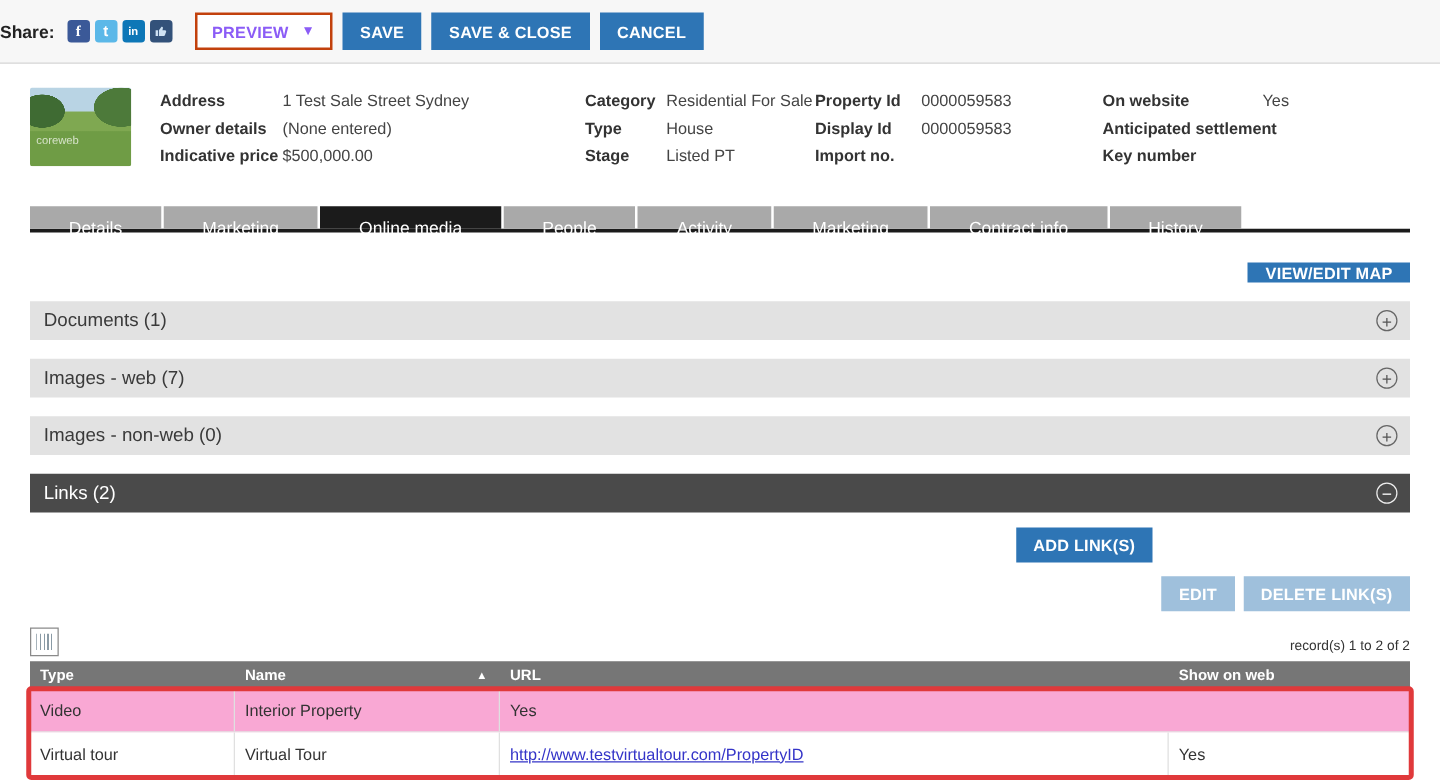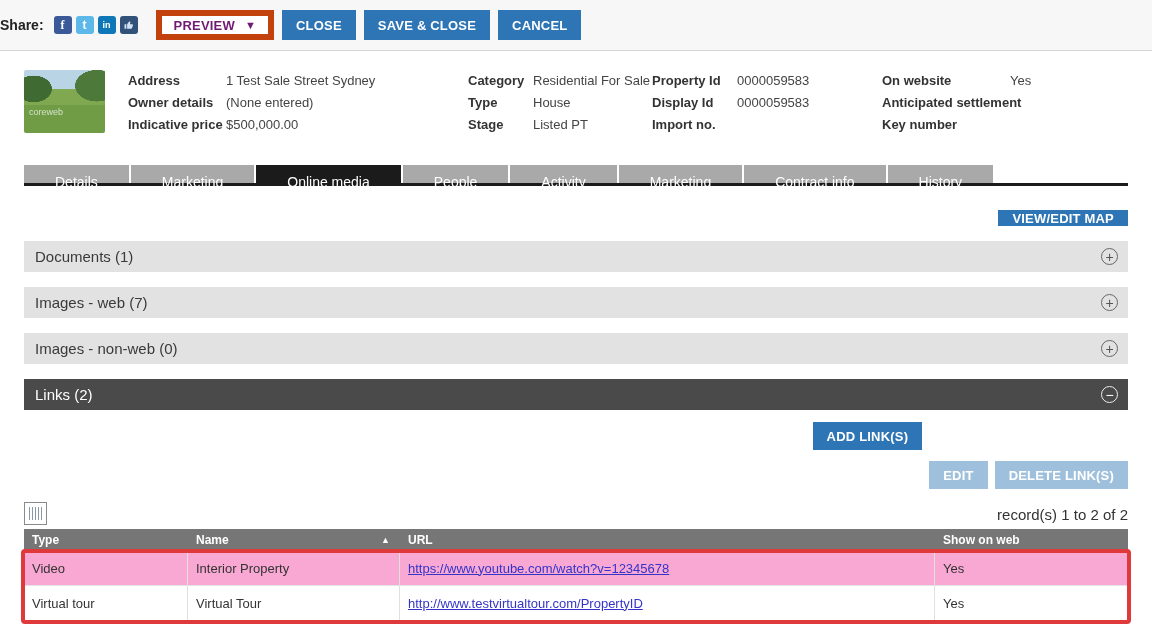--- a/index.html
+++ b/index.html
@@ -13,21 +13,21 @@
   .social-row { display:flex; gap:4px; margin-right:10px; }
   .social { width:18px; height:18px; border-radius:3px; display:flex; align-items:center;
     justify-content:center; color:#fff; font-size:12px; font-weight:bold; cursor:pointer; }
   .fb { background:#3b5998; font-family:"Liberation Serif",serif; }
   .tw { background:#5bb8e8; }
   .li { background:#0d77b7; font-size:9px; }
   .th { background:#33527a; }
   .btn { height:30px; display:inline-flex; align-items:center; justify-content:center;
     font-size:13px; font-weight:bold; letter-spacing:.2px; cursor:pointer; border:none; }
   .btn-blue { background:#2e75b5; color:#fff; padding:0 14px; }
-  .btn-outline { background:#fff; color:#701a75; border:6px solid #c2410c; padding:0 12px; gap:10px; }
+  .btn-outline { background:#fff; color:#8b5cf6; border:2px solid #c2410c; padding:0 12px; gap:10px; }
   .btn-disabled { background:#9fc0dc; color:#fff; padding:0 14px; cursor:default;margin-top:39px; }
 
   
   .prop-header { display:flex; padding:19px 24px 0 24px; }
   .thumb { width:81px; height:63px; border-radius:2px; position:relative; overflow:hidden;
     background:
       radial-gradient(ellipse 30px 22px at 12% 30%, #3f6b33 0 60%, transparent 61%),
       radial-gradient(ellipse 36px 26px at 90% 25%, #4d7a3a 0 60%, transparent 61%),
       linear-gradient(180deg,#b9d4e4 0 30%, #7fa851 31% 55%, #6f9c45 56% 100%); }
   .thumb .wm { position:absolute; left:5px; bottom:16px; color:#e8efe0; font-size:9px; opacity:.85; }
@@ -62,21 +62,21 @@
   .circ-light { border:1px solid #eee; color:#fff; }
 
   
   .links-btns { display:flex; justify-content:flex-end; gap:7px; margin-top:12px; }
   .links-btns .btn { height:28px; }
   .rec-row { display:flex; justify-content:space-between; align-items:flex-end; margin-top:13px; }
   .grid-icon { width:23px; height:23px; border:1px solid #8a8a8a; background:#fff; cursor:pointer;
     padding:4px 4px; }
   .grid-icon .stripes { width:100%; height:100%;
     background:repeating-linear-gradient(90deg,#8a9aa5 0 1px,transparent 1px 3px); }
-  .rec-text { font-size:15px; color:#333; padding-bottom:2px; }
+  .rec-text { font-size:11px; color:#333; padding-bottom:2px; }
 
   
   .tbl { margin-top:4px; }
   .thead { display:grid; grid-template-columns:164px 212px 535px 1fr; background:#767676;
     color:#fff; font-size:12px; font-weight:bold; height:22px; align-items:center; }
   .thead .cell { padding-left:8px; display:flex; align-items:center; justify-content:space-between; }
   .sort { font-size:9px; margin-right:10px; }
   .tbody { position:relative; }
   .trow { display:grid; grid-template-columns:164px 212px 535px 1fr; height:35px;
     align-items:center; font-size:13px; border-bottom:1px solid #e3e3e3; background:#fff; }
@@ -102,21 +102,21 @@
     <span class="social th">
       <svg width="12" height="12" viewBox="0 0 16 16">
         <path d="M2 7h2.5v6H2z M5.5 13h5.2c.6 0 1.1-.4 1.3-1l1.2-3.4c.3-.8-.3-1.6-1.1-1.6H9.3l.5-2.4c.1-.6-.3-1.2-.9-1.3-.4-.1-.8.1-1 .4L5.5 7z" fill="#cfe2f3"></path>
       </svg>
     </span>
   </div>
   <button class="btn btn-outline">
     <span>PREVIEW</span>
     <span style="font-size:11px;">▼</span>
   </button>
-  <button class="btn btn-blue">CLOSE</button>
+  <button class="btn btn-blue">SAVE</button>
   <button class="btn btn-blue">SAVE &amp; CLOSE</button>
   <button class="btn btn-blue">CANCEL</button>
 </div>
 
 <div class="prop-header">
   <div class="thumb">
     <span class="wm">coreweb</span>
   </div>
   <div class="fields">
     <div class="fgroup g1">
@@ -213,23 +213,20 @@
         <span>URL</span>
       </div>
       <div class="cell">
         <span>Show on web</span>
       </div>
     </div>
     <div class="tbody">
       <div class="trow alt">
         <div class="cell">Video</div>
         <div class="cell">Interior Property</div>
-        <div class="cell">
-            <a>https://www.youtube.com/watch?v=12345678</a>
-          </div>
         <div class="cell">Yes</div>
       </div>
       <div class="trow">
         <div class="cell">Virtual tour</div>
         <div class="cell">Virtual Tour</div>
         <div class="cell">
             <a>http://www.testvirtualtour.com/PropertyID</a>
           </div>
         <div class="cell">Yes</div>
       </div>

